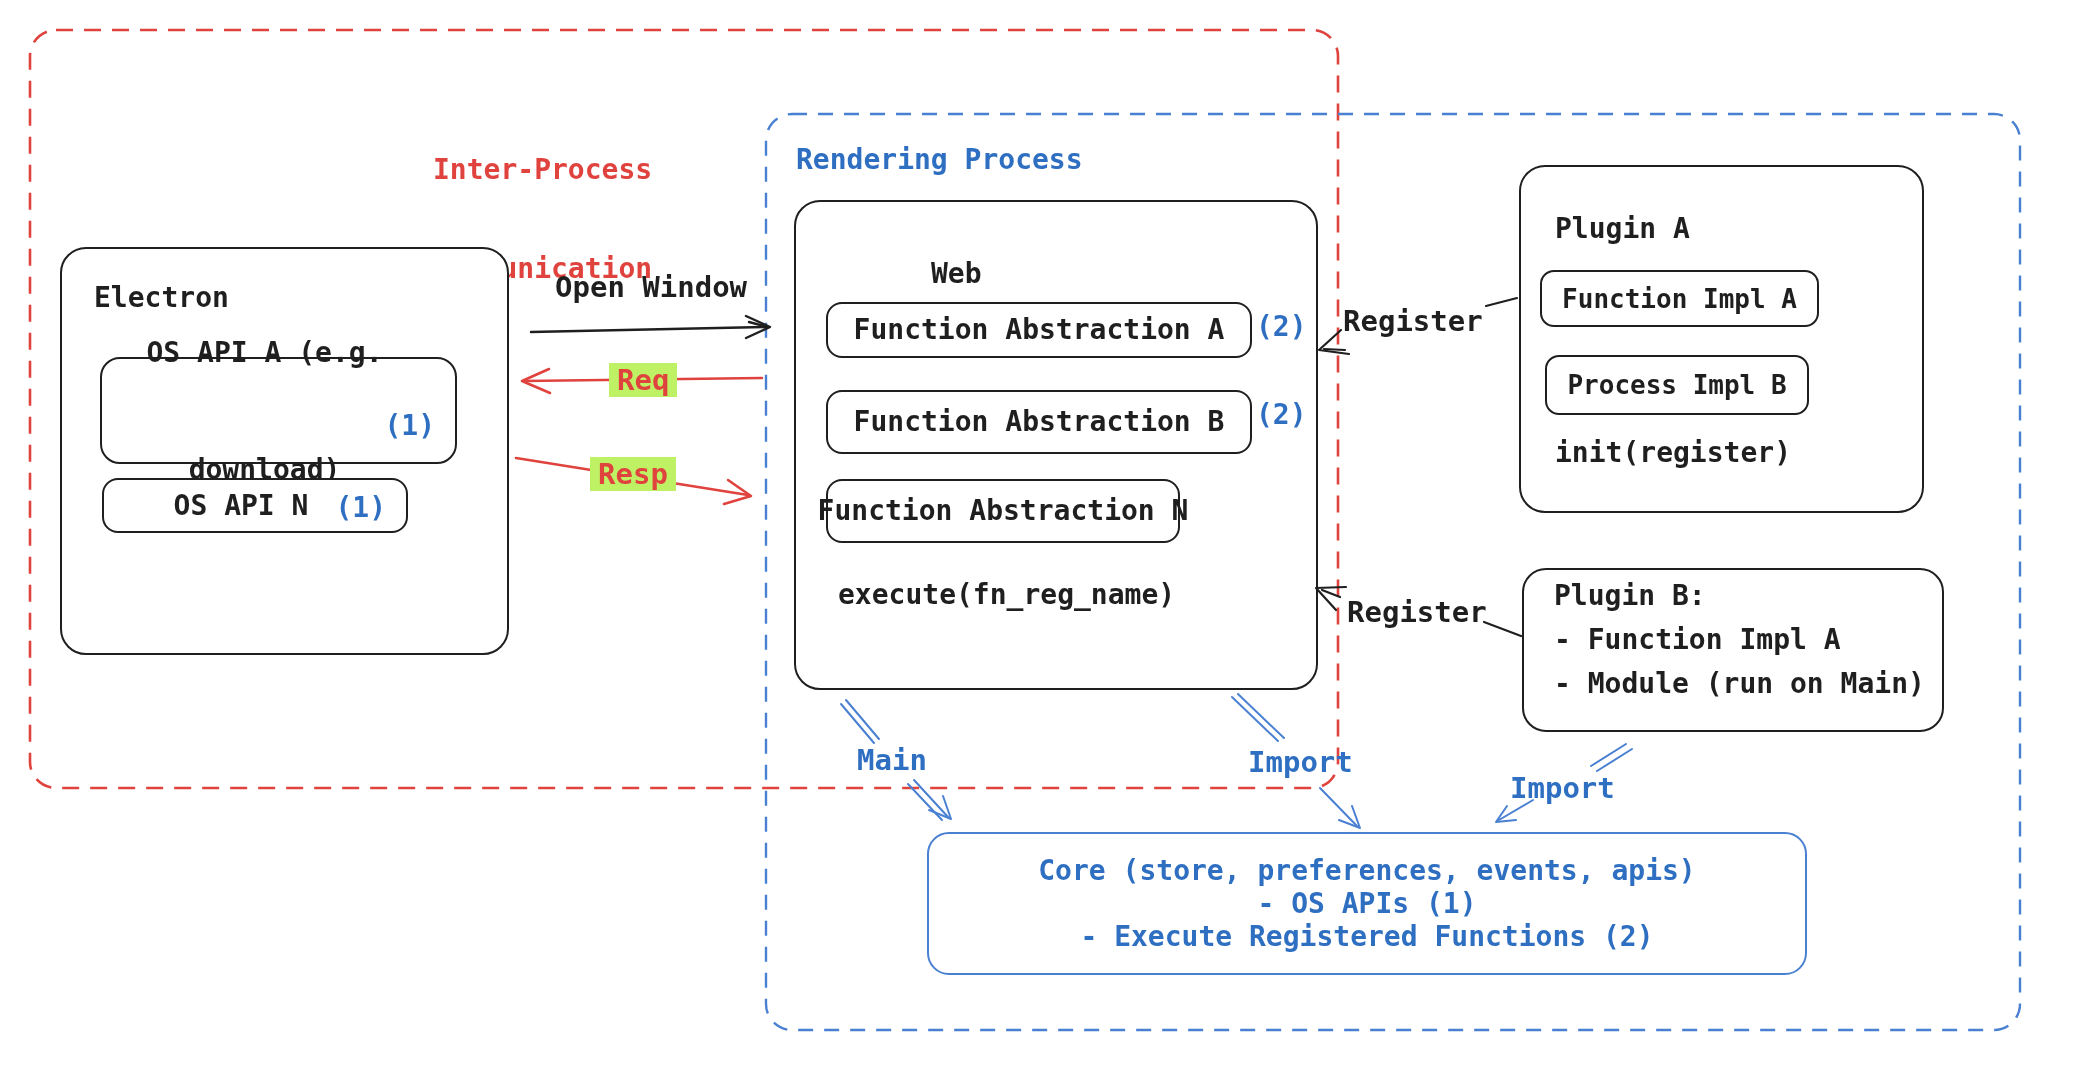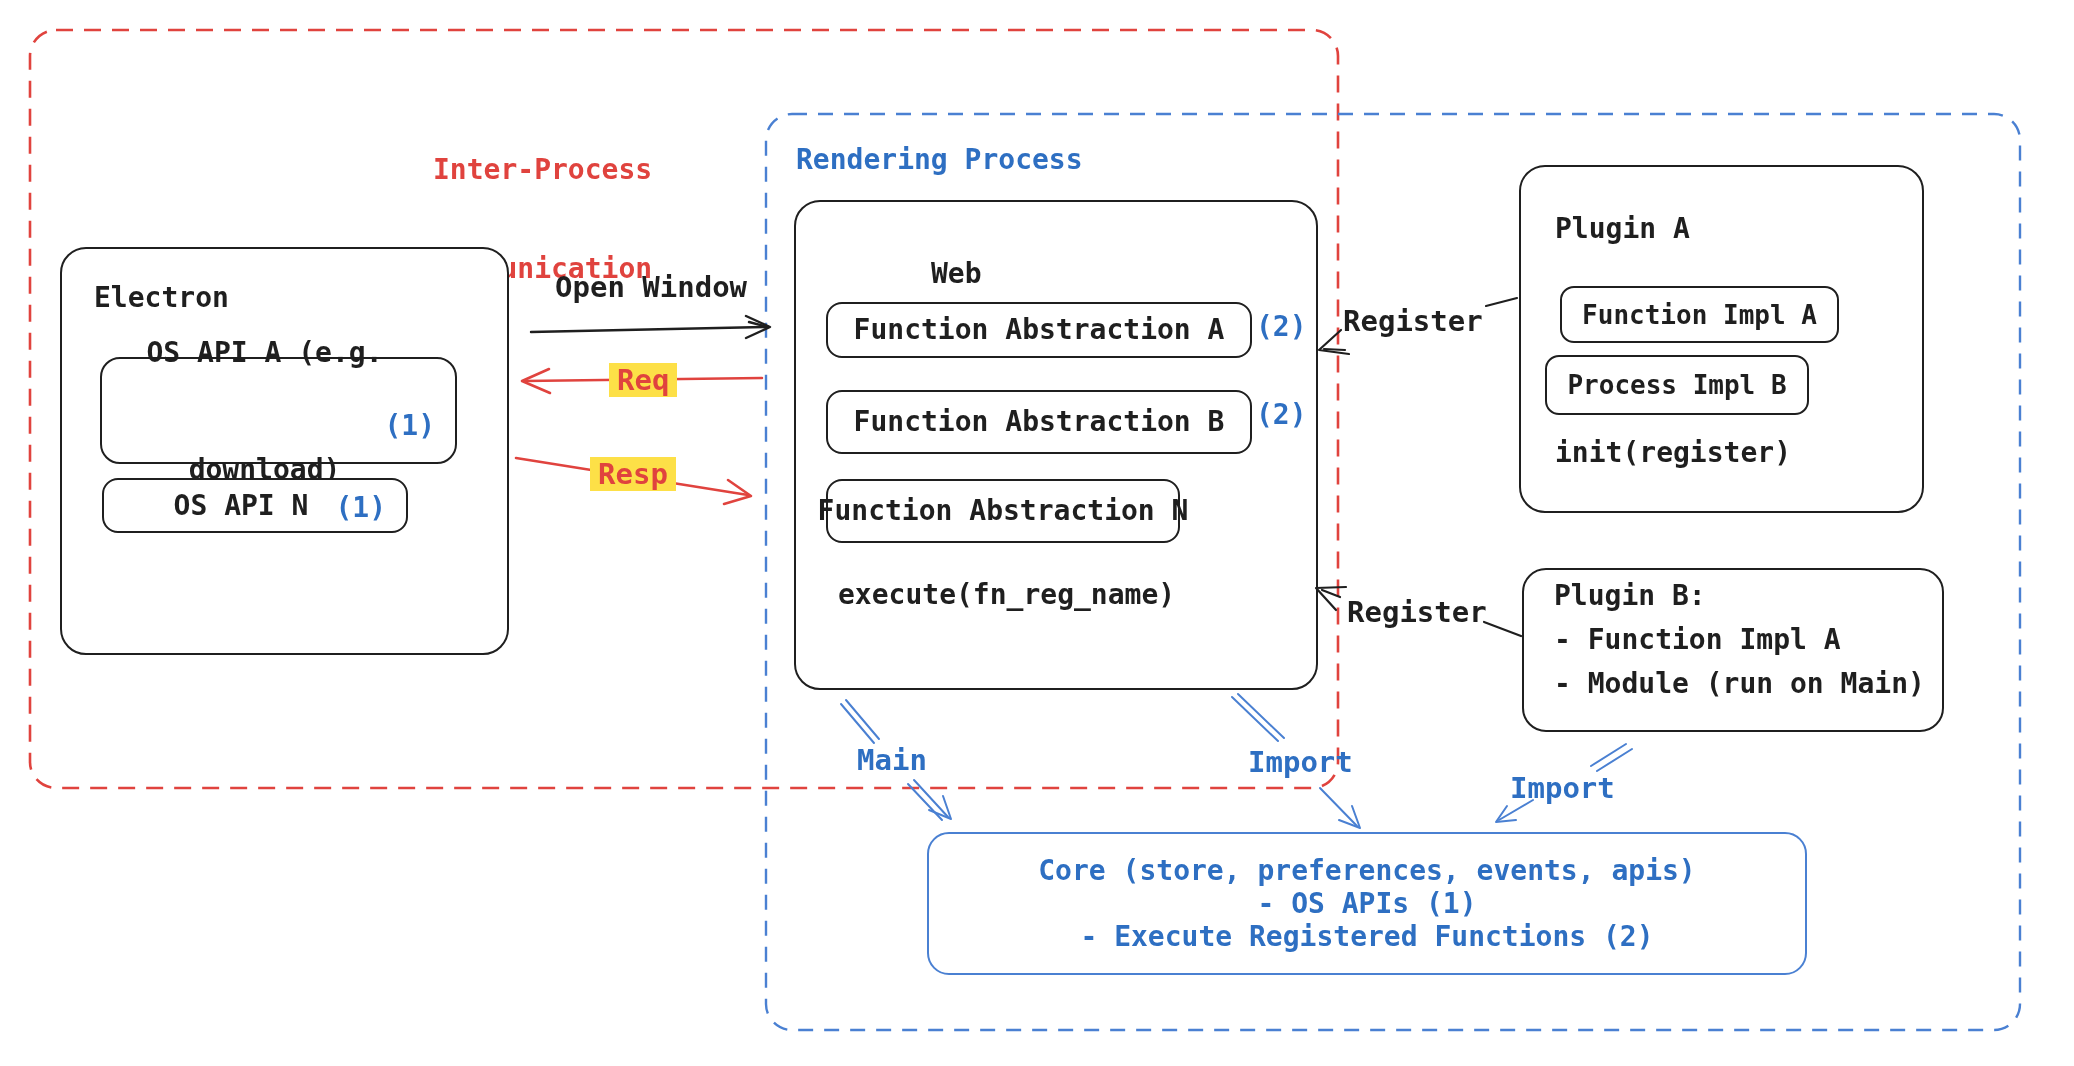--- a/index.html
+++ b/index.html
@@ -13,21 +13,21 @@
   .subbox{position:absolute;background:#fff;border:2px solid #1f1f1f;box-sizing:border-box;
           display:flex;align-items:center;justify-content:center;}
   .r26{border-radius:26px;} .r24{border-radius:24px;} .r20{border-radius:20px;}
   .r16{border-radius:16px;} .r14{border-radius:14px;} .r22{border-radius:22px;}
 
   
   .txt{position:absolute;font-weight:bold;color:#1f1f1f;white-space:pre;}
   .f28{font-size:28px;line-height:34px;}
   .f29{font-size:29px;line-height:34px;}
   .blue{color:#2e6fc2;} .red{color:#e0433e;}
-  .onLine{background:#fde047;padding:0 8px;}
+  .onLine{background:#bef264;padding:0 8px;}
 
   .boxtext{font-weight:bold;color:#1f1f1f;font-size:28px;line-height:34px;white-space:pre;}
   .badge{position:absolute;font-weight:bold;color:#2e6fc2;font-size:28px;line-height:34px;}
 
   
   .padR{padding-right:28px;}
 
   
   .pbLines div{font-weight:bold;color:#1f1f1f;font-size:28px;line-height:44px;white-space:pre;}
   #core{display:flex;flex-direction:column;justify-content:center;align-items:center;
@@ -81,21 +81,21 @@
     </div>
 
     <div class="boxtext" style="position:absolute;left:42px;top:376px;">execute(fn_reg_name)</div>
   </div>
 
   <div class="badge" style="left:1256px;top:310px;">(2)</div>
   <div class="badge" style="left:1256px;top:398px;">(2)</div>
 
   <div class="box r26" style="left:1519px;top:165px;width:405px;height:348px;">
     <div class="boxtext" style="position:absolute;left:34px;top:45px;">Plugin A</div>
-    <div class="subbox r14" style="left:19px;top:119px;width:279px;height:57px;margin-left:20px;">
+    <div class="subbox r14" style="left:19px;top:103px;width:279px;height:57px;">
       <div class="boxtext" style="font-size:26px;">Function Impl A</div>
     </div>
     <div class="subbox r14" style="left:24px;top:188px;width:264px;height:60px;">
       <div class="boxtext" style="font-size:26px;">Process Impl B</div>
     </div>
     <div class="boxtext" style="position:absolute;left:34px;top:269px;">init(register)</div>
   </div>
 
   <div class="box r24" style="left:1522px;top:568px;width:422px;height:164px;">
     <div class="pbLines" style="position:absolute;left:30px;top:4px;">

